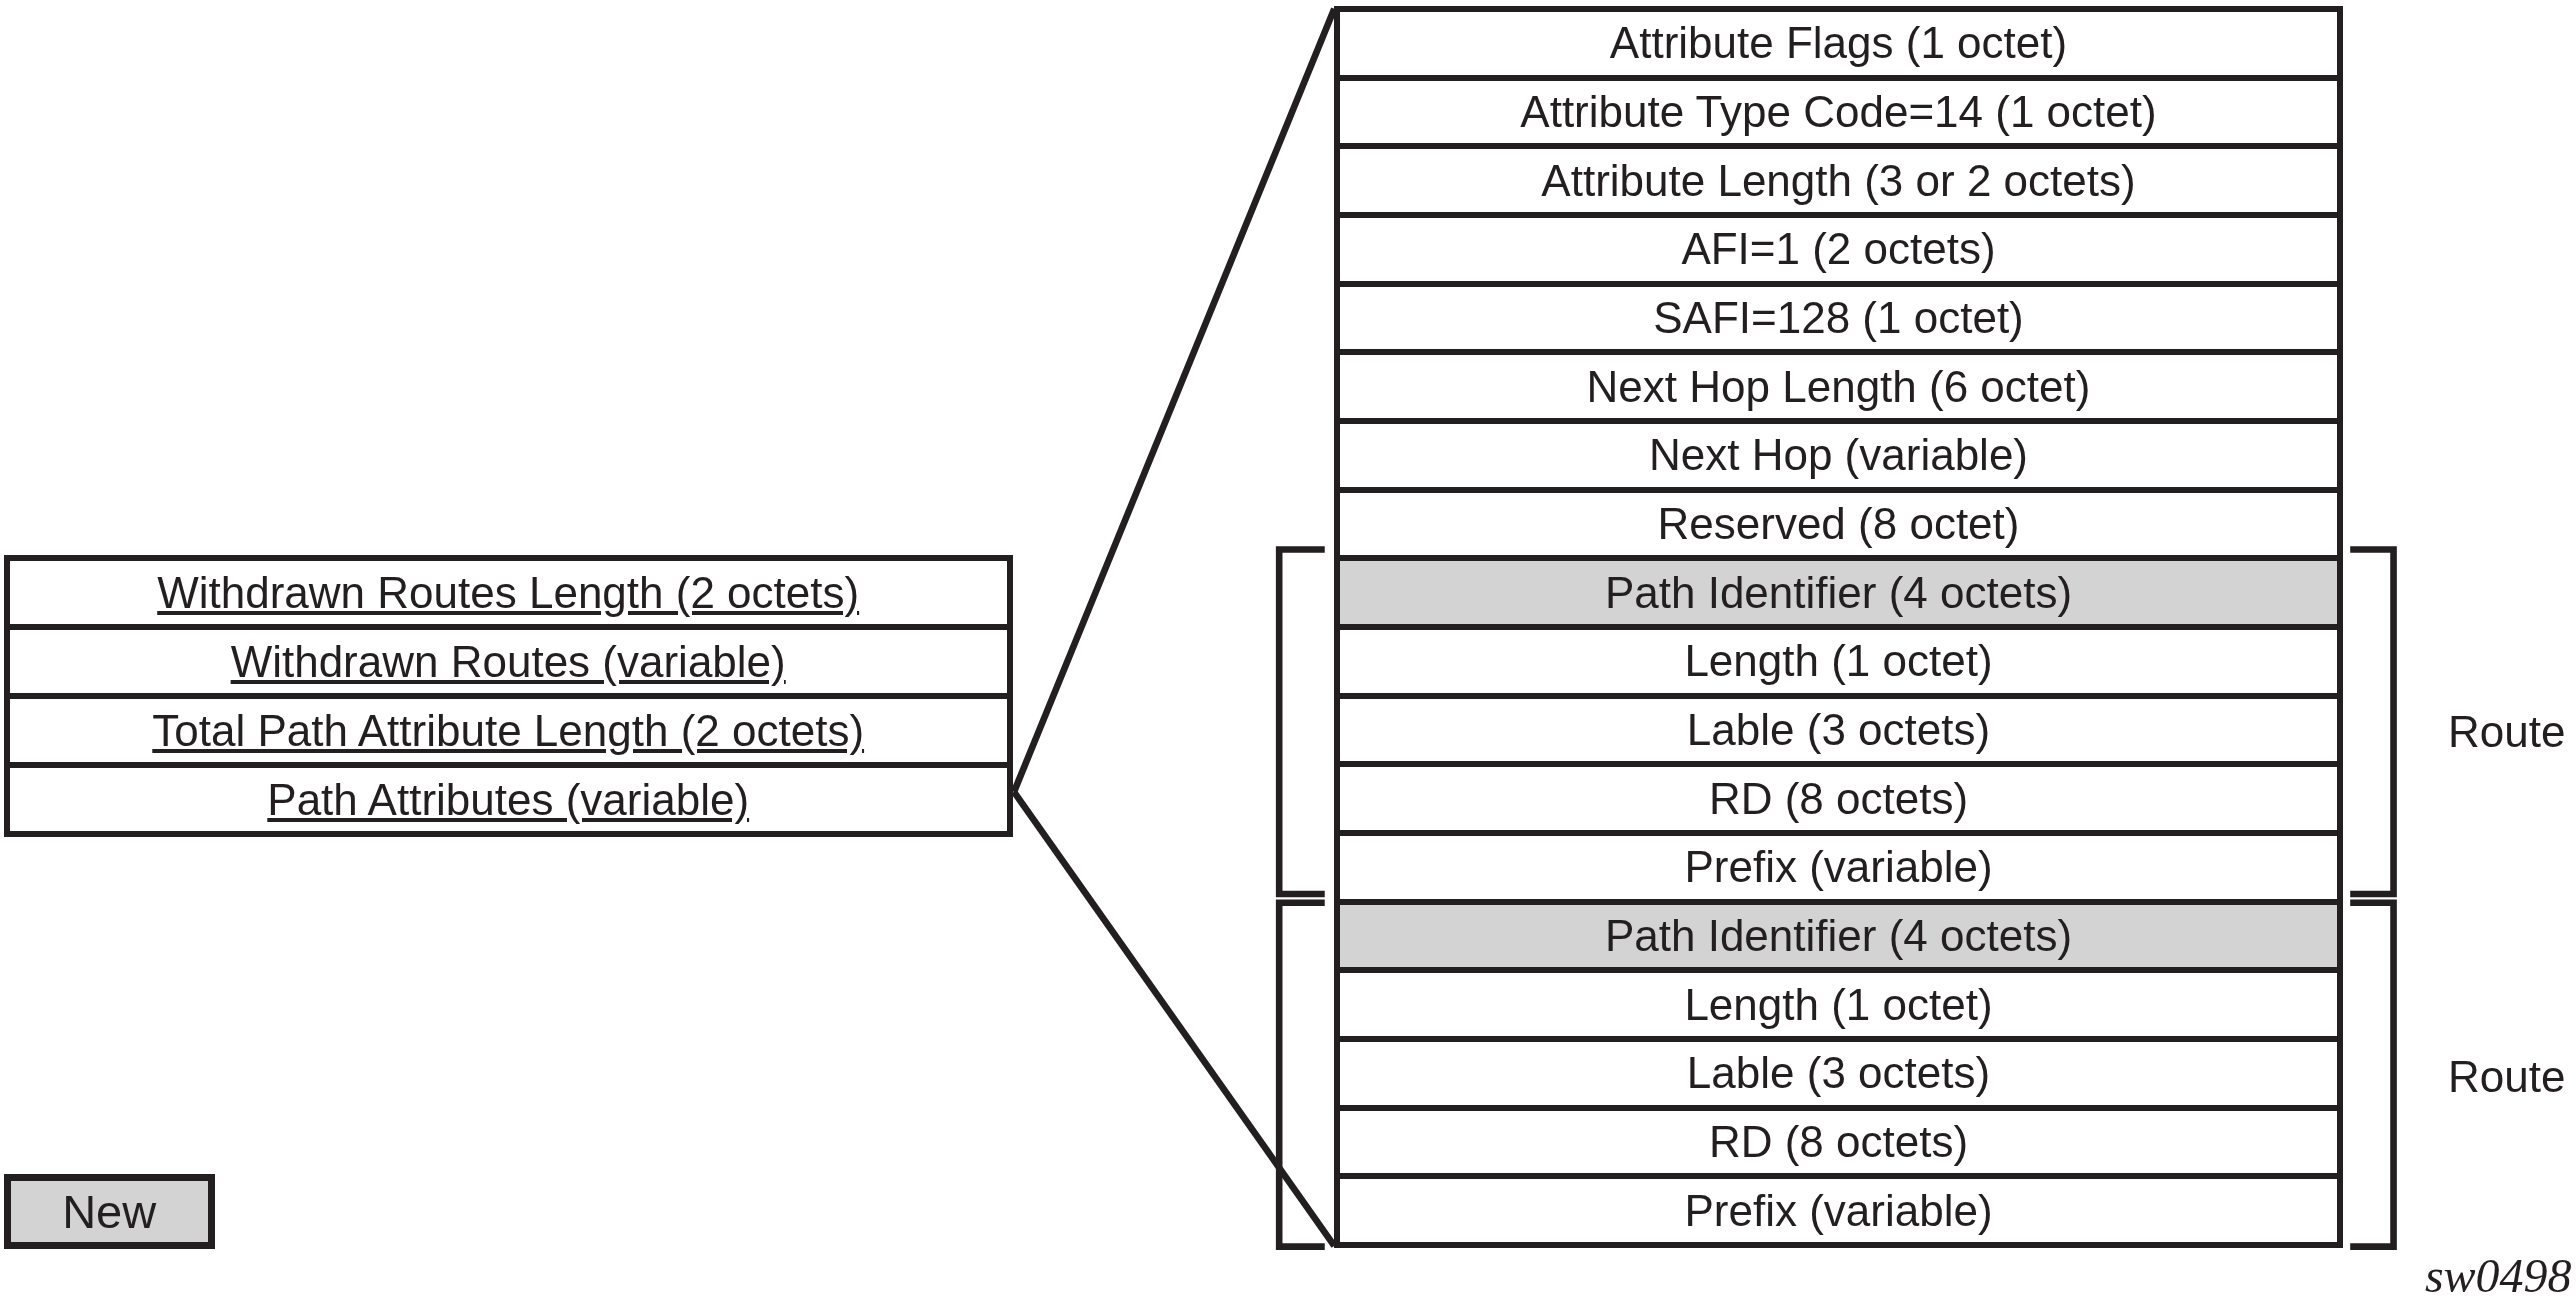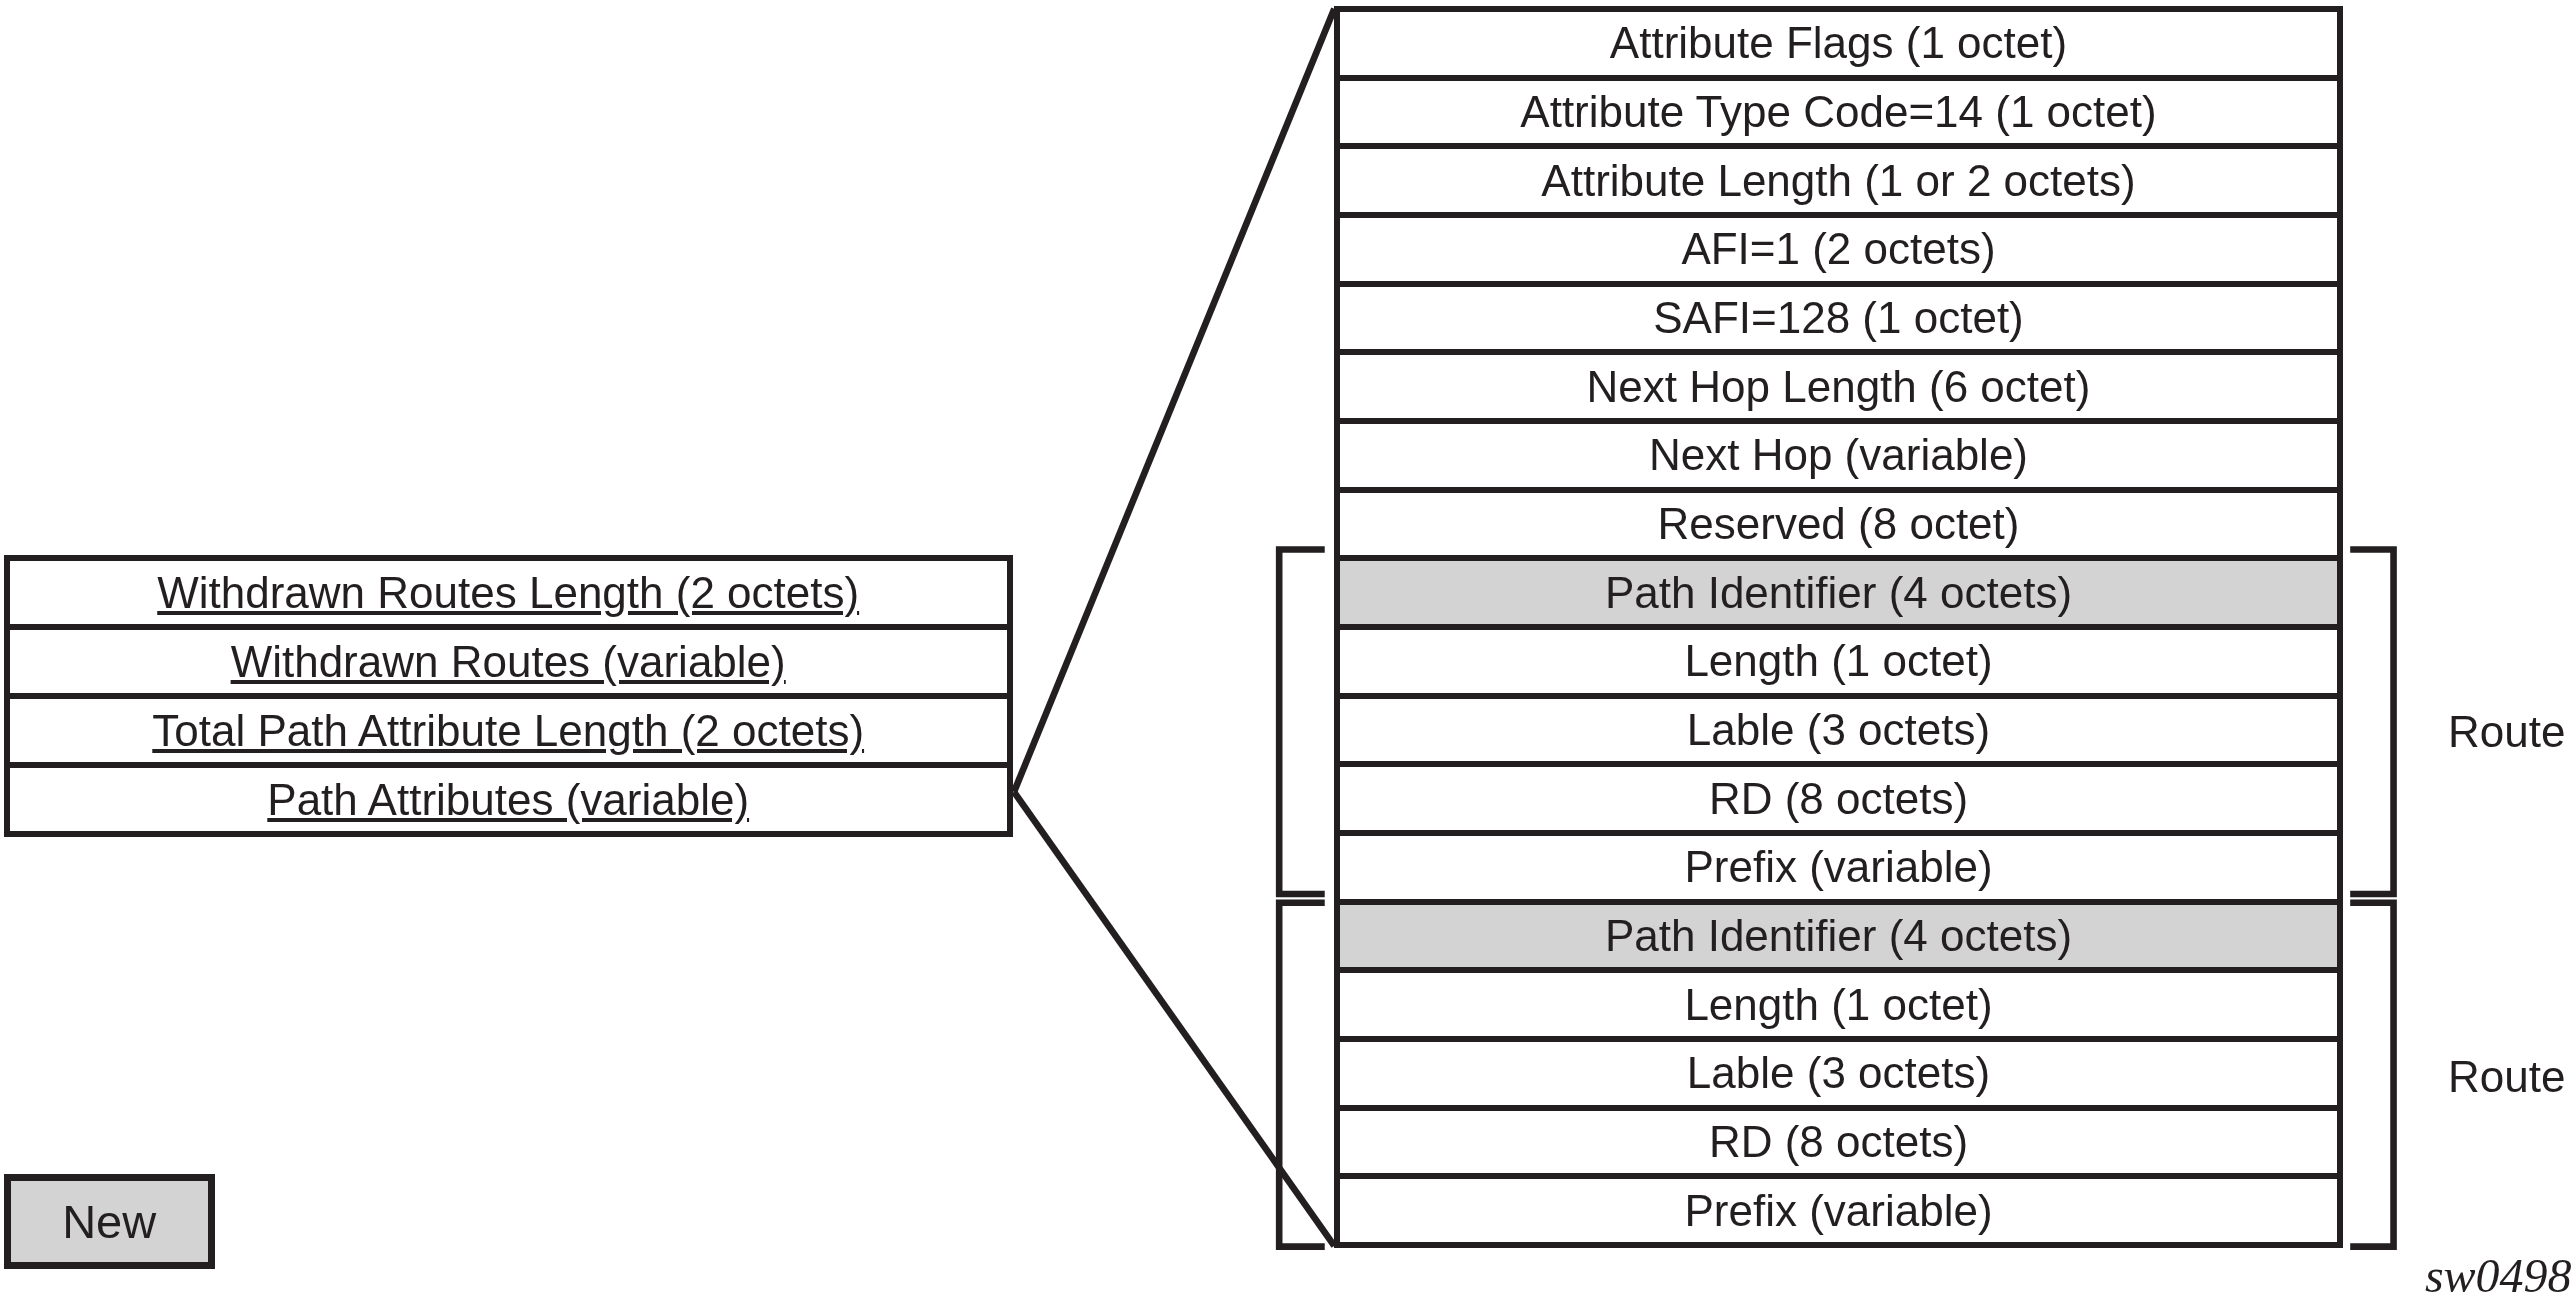--- a/index.html
+++ b/index.html
@@ -23,21 +23,21 @@
     background: #ffffff;
   }
   .row:last-child { border-bottom: none; }
   .row.shaded { background: #d3d3d3; }
   .route-label {
     position: absolute; font-size: 44px; line-height: 1; white-space: nowrap; margin-left: 32px;
   }
   .route-1 { left: 2416px; top: 710px; }
   .route-2 { left: 2416px; top: 1055px; }
   .legend-new {
-    position: absolute; left: 3.7px; top: 1174px; width: 211px; height: 95px;
+    position: absolute; left: 3.7px; top: 1174px; width: 211px; height: 75px;
     box-sizing: border-box; border: 7.3px solid #231f20; background: #d3d3d3;
     display: flex; align-items: center; justify-content: center;
     font-size: 47px; line-height: 1;
   }
   .figure-code {
     position: absolute; right: 4.4px; top: 1252px;
     font-family: "Liberation Serif", serif; font-style: italic;
     font-size: 48px; line-height: 1;
   }
 </style>
@@ -56,21 +56,21 @@
 <div class="fieldbox update-box">
   <div class="row">Withdrawn Routes Length (2 octets)</div>
   <div class="row">Withdrawn Routes (variable)</div>
   <div class="row">Total Path Attribute Length (2 octets)</div>
   <div class="row">Path Attributes (variable)</div>
 </div>
 
 <div class="fieldbox attr-box">
   <div class="row">Attribute Flags (1 octet)</div>
   <div class="row">Attribute Type Code=14 (1 octet)</div>
-  <div class="row">Attribute Length (1 or 2 octets)</div>
+  <div class="row">Attribute Length (3 or 2 octets)</div>
   <div class="row">AFI=1 (2 octets)</div>
   <div class="row">SAFI=128 (1 octet)</div>
   <div class="row">Next Hop Length (6 octet)</div>
   <div class="row">Next Hop (variable)</div>
   <div class="row">Reserved (8 octet)</div>
   <div class="row shaded" style="background: rgb(211, 211, 211);">Path Identifier (4 octets)</div>
   <div class="row">Length (1 octet)</div>
   <div class="row">Lable (3 octets)</div>
   <div class="row">RD (8 octets)</div>
   <div class="row">Prefix (variable)</div>

